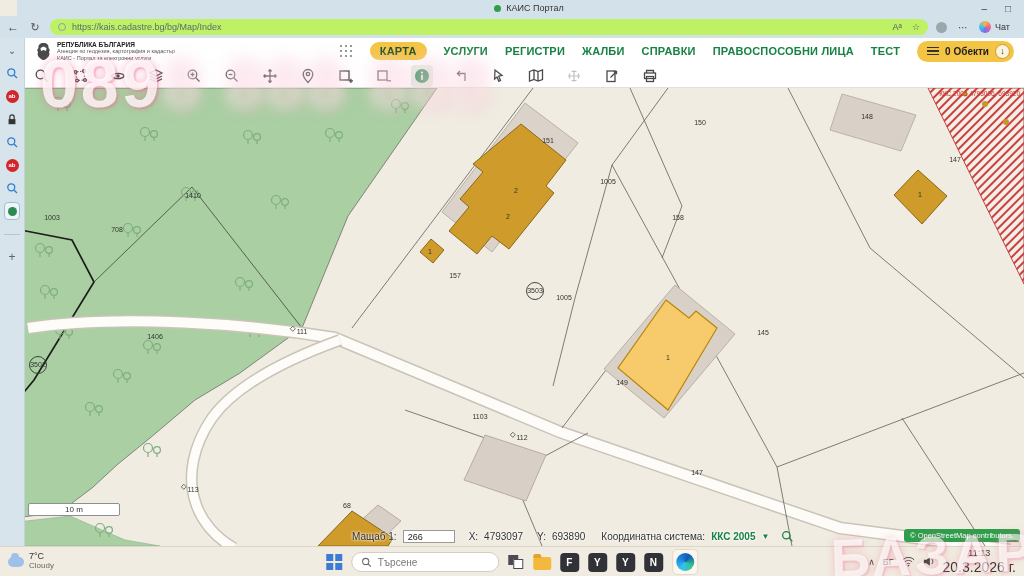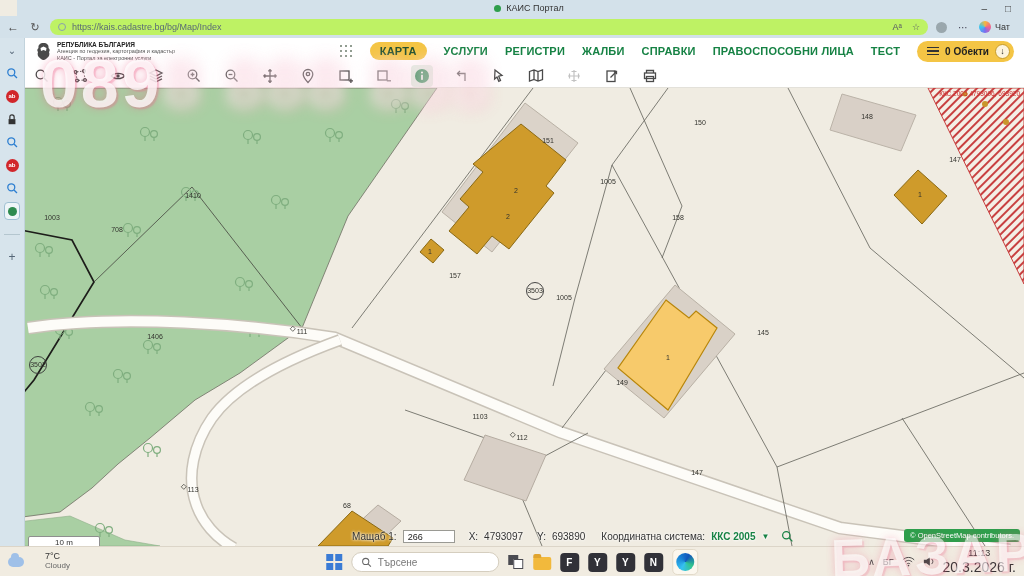--- a/index.html
+++ b/index.html
@@ -60,40 +60,40 @@
   
   .site-toolbar{position:absolute;left:25px;top:64px;width:999px;height:24px;background:#fff;
     border-bottom:1px solid #e3e1da;display:flex;align-items:center;gap:16px;padding-left:6px;z-index:5;}
   .tool{width:22px;height:22px;display:flex;align-items:center;justify-content:center;border-radius:4px;}
   .tool.active{background:#ddeee1;}
   .tool svg{display:block;}
 
   
   .map-svg{position:absolute;left:0;top:88px;}
   .map-label{font-size:7px;fill:#33332e;}
-  .scalebar{position:absolute;left:28px;top:536px;width:72px;height:13px;background:#fff;
+  .scalebar{position:absolute;left:28px;top:503px;width:92px;height:13px;background:#fff;
     border:1px solid #8f8f8f;border-radius:2px;font-size:8px;color:#333;display:flex;align-items:center;
     justify-content:center;z-index:4;}
   .coordbar{position:absolute;left:352px;top:529px;height:15px;display:flex;align-items:center;gap:6px;
     font-size:10px;color:#333;z-index:4;text-shadow:0 0 3px #fff,0 0 3px #fff;}
   .coordbar .box{background:#fff;border:1px solid #9a9a94;width:52px;height:13px;font-size:9px;
     display:flex;align-items:center;padding-left:4px;text-shadow:none;color:#222;}
   .crs-value{color:#168244;font-weight:bold;}
   .crs-caret{color:#168244;font-size:8px;}
   .coord-mag{margin-left:6px;}
   .osm-badge{position:absolute;right:4px;top:529px;background:#2e9e4b;color:#fff;font-size:7.5px;
     padding:2px 6px;border-radius:3px;z-index:4;}
 
   
   .taskbar{position:absolute;left:0;top:546px;width:1024px;height:30px;background:#f1ece1;
     border-top:1px solid #dcd5c8;z-index:8;display:flex;align-items:center;}
   .weather{display:flex;align-items:center;gap:5px;margin-left:8px;}
   .weather-cloud{width:16px;height:10px;background:#9fc0e8;border-radius:8px;position:relative;}
   .weather-cloud:before{content:"";position:absolute;left:3px;top:-4px;width:8px;height:8px;border-radius:50%;background:#9fc0e8;}
-  .weather-text{line-height:1.1;margin-left:16px;}
+  .weather-text{line-height:1.1;}
   .weather-temp{font-size:9px;color:#333;}
   .weather-desc{font-size:8px;color:#666;}
   .tb-center{position:absolute;left:50%;top:0;height:30px;transform:translateX(-50%);
     display:flex;align-items:center;gap:9px;}
   .start{display:grid;grid-template-columns:1fr 1fr;gap:1.5px;}
   .start i{width:7px;height:7px;background:#3a7bd5;}
   .tb-search{width:148px;height:20px;border-radius:10px;background:#fff;border:1px solid #d5cebf;
     display:flex;align-items:center;gap:6px;padding:0 9px;font-size:10px;color:#777;}
   .taskview{position:relative;width:16px;height:14px;}
   .taskview i{position:absolute;width:10px;height:10px;background:#4a4a50;left:0;top:0;}

